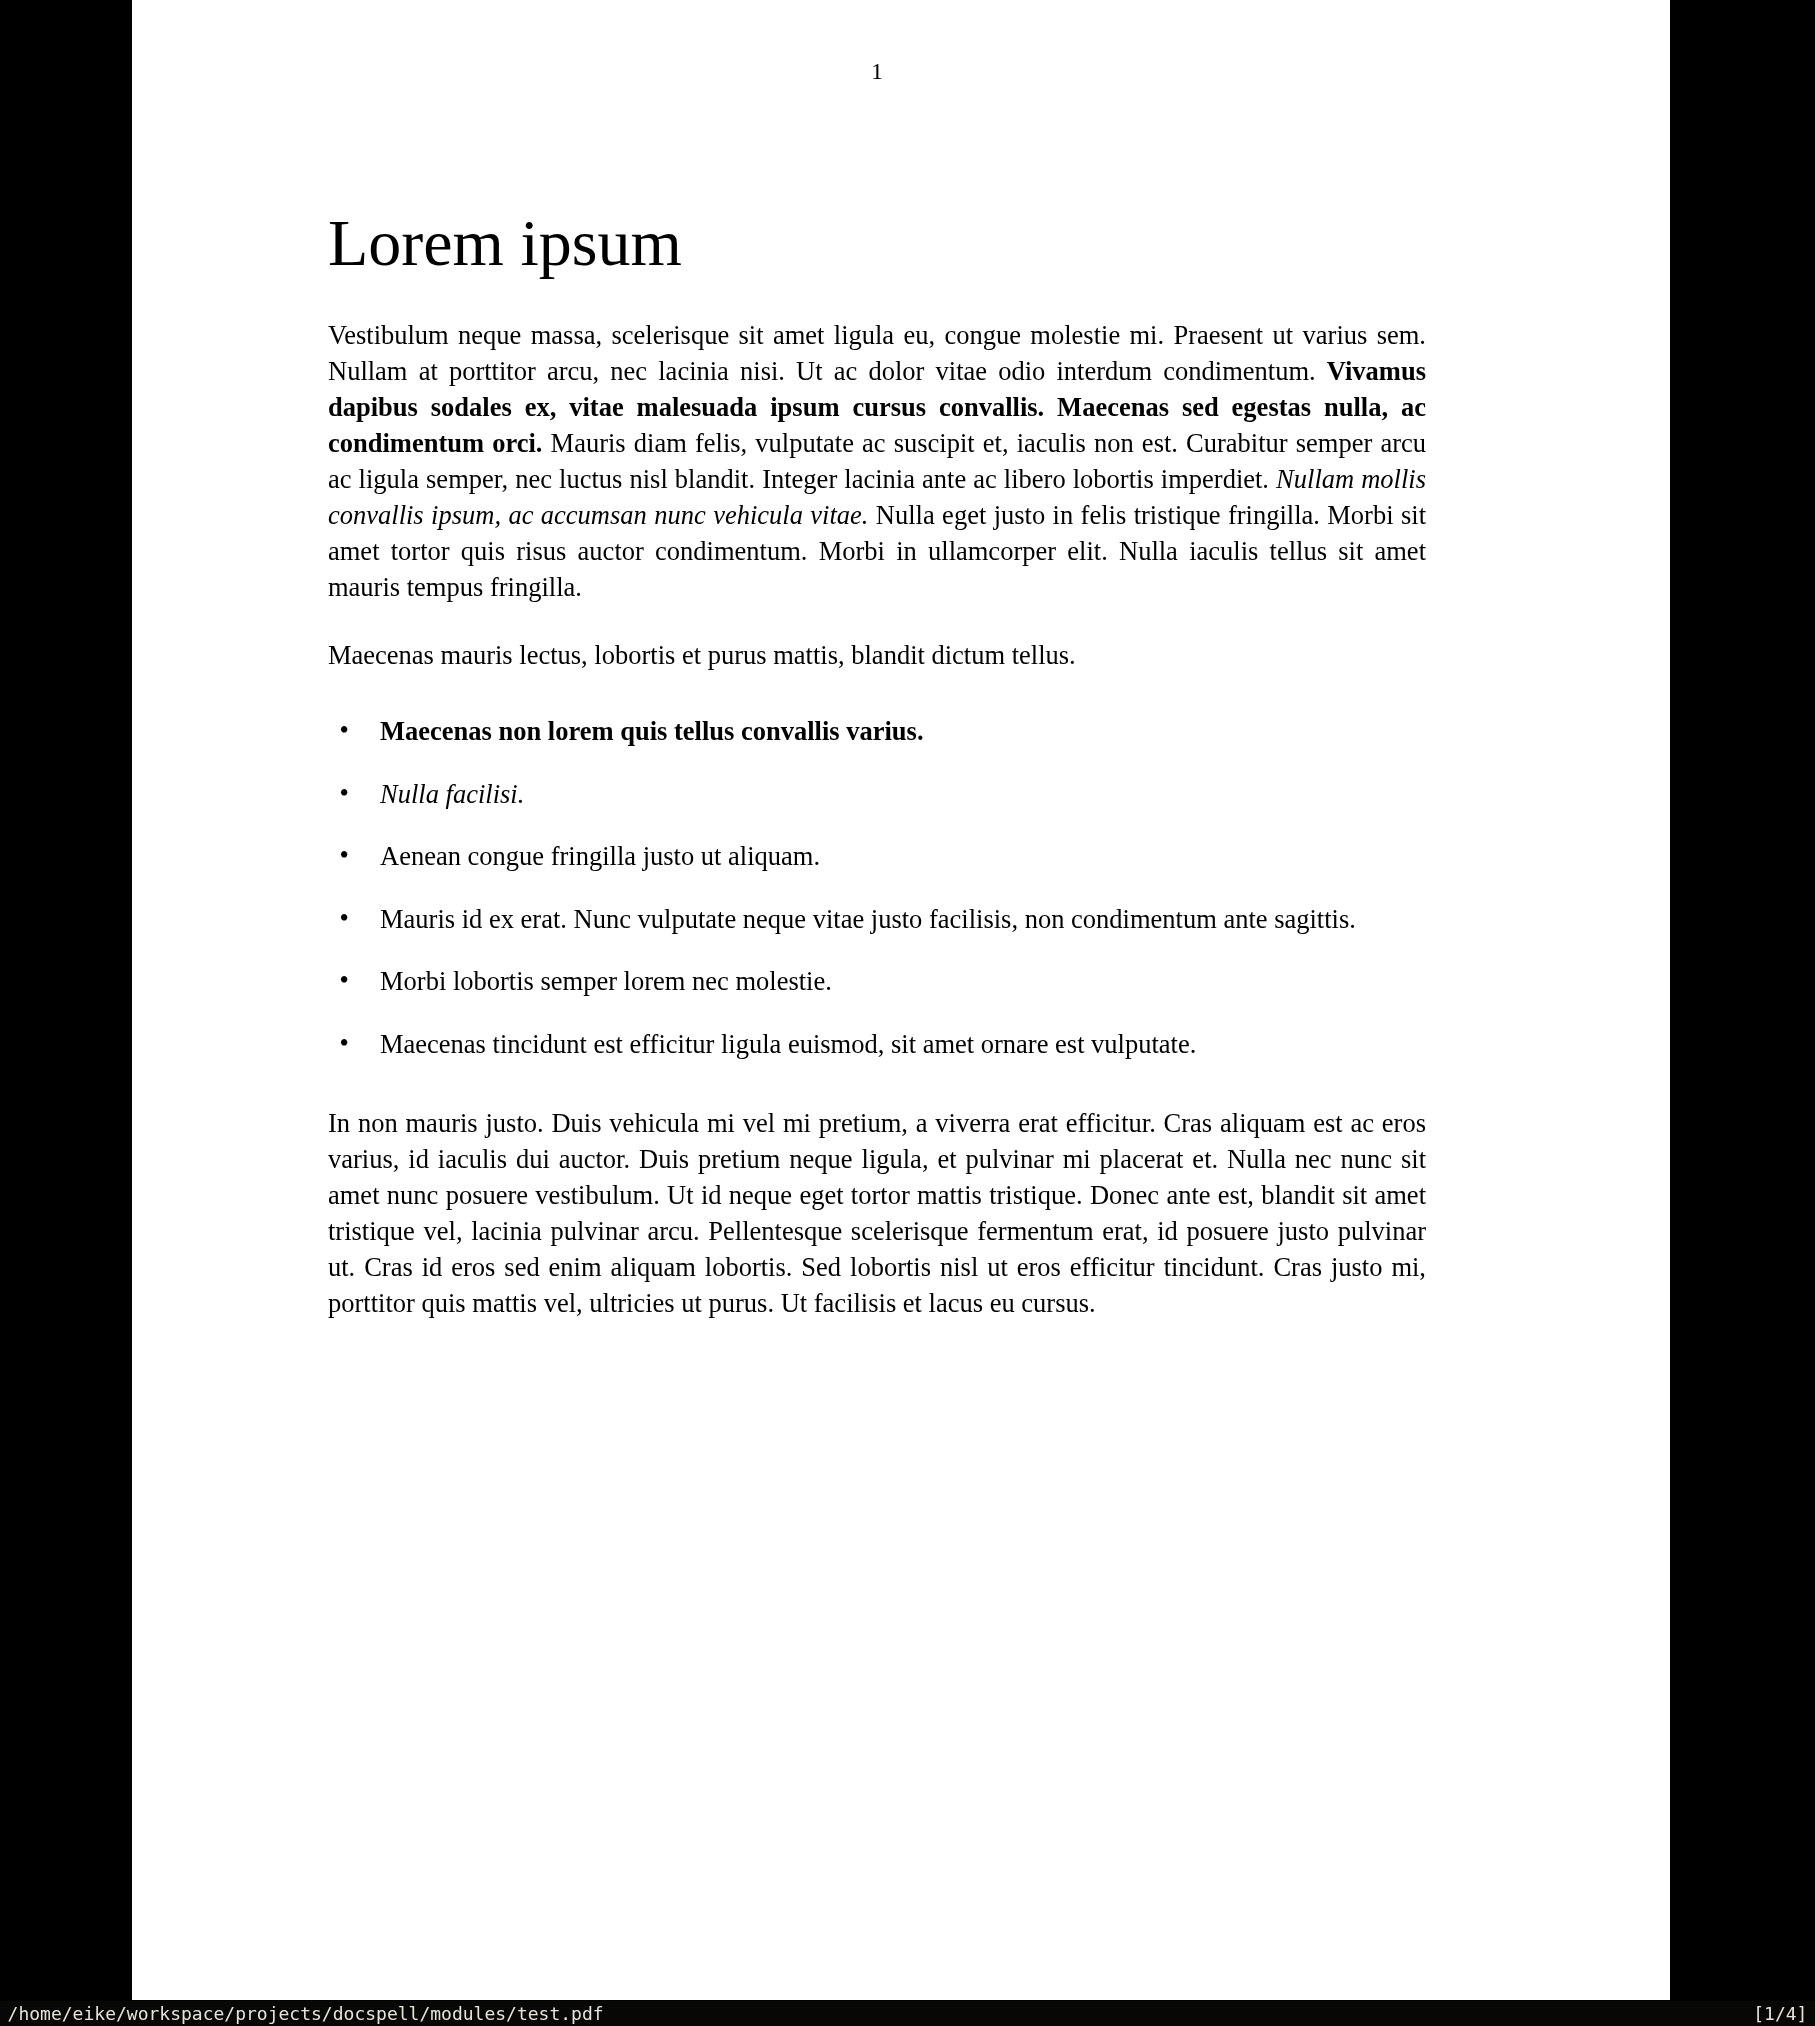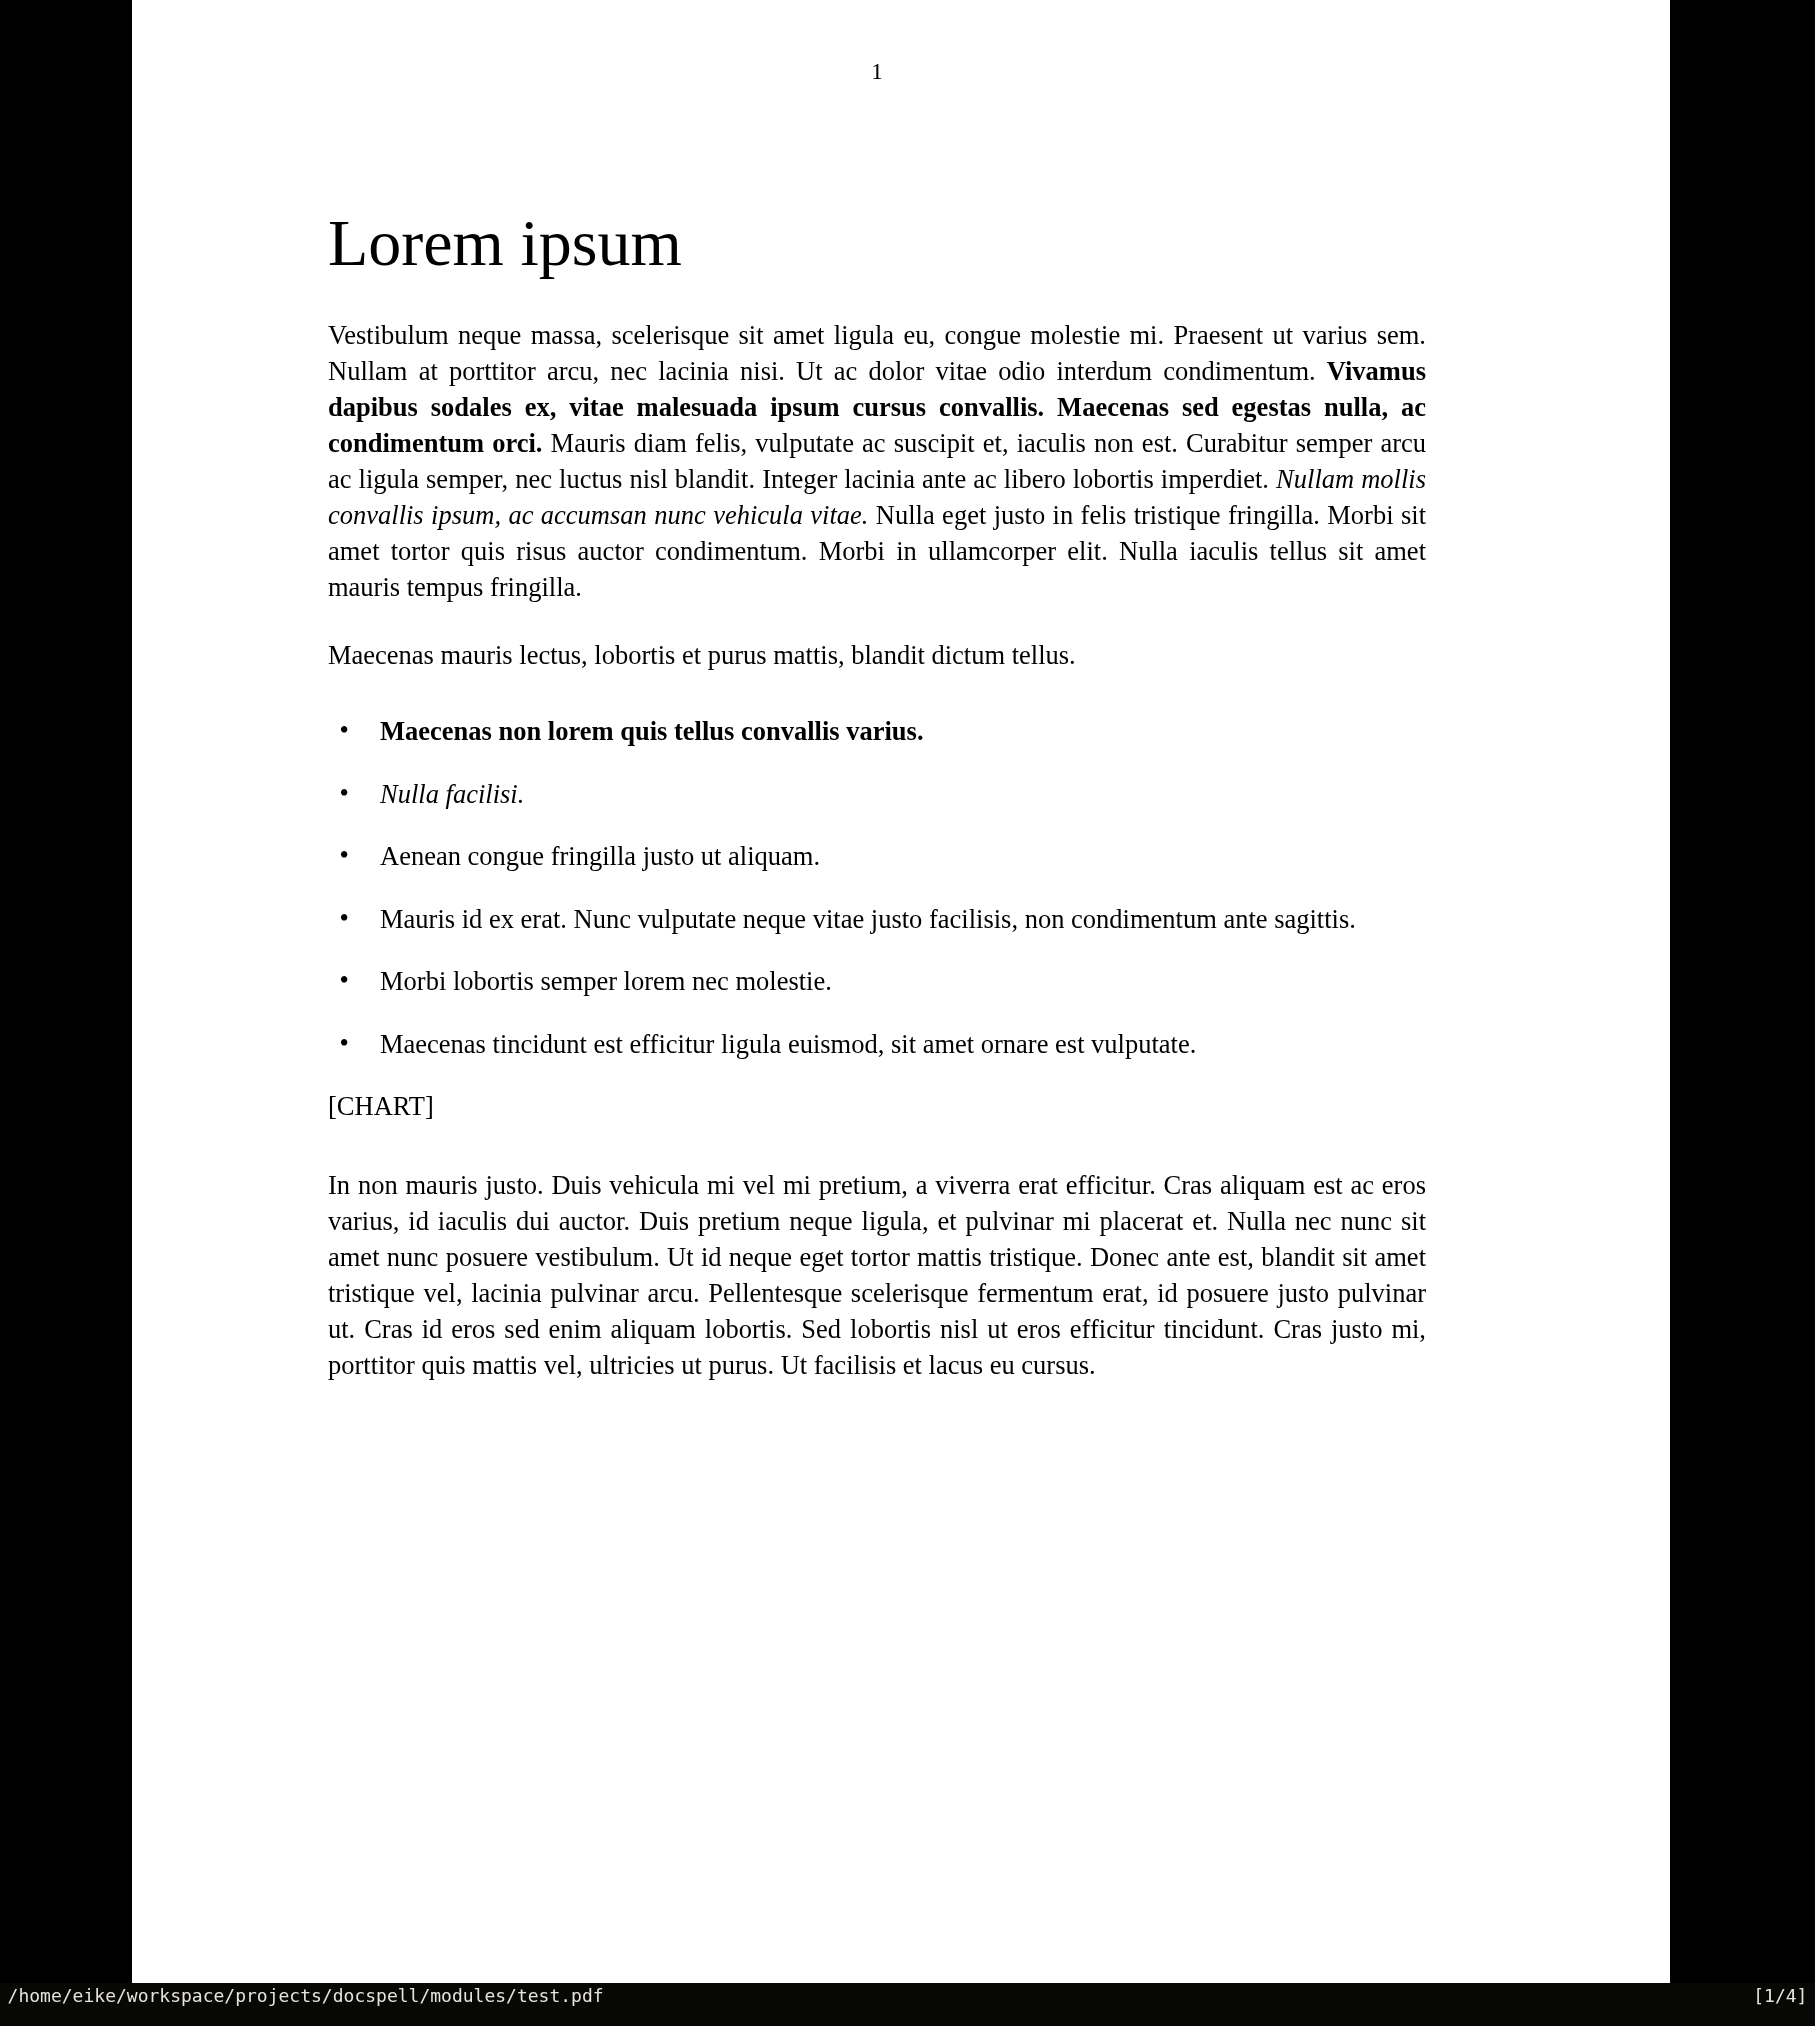--- a/index.html
+++ b/index.html
@@ -84,21 +84,21 @@
     font-size: 26.5px;
   }
   .chart-ph { margin-top: 7.6px; }
   .p3 { margin-top: 43px; }
   
   .statusbar {
     position: absolute;
     left: 0;
     bottom: 0;
     width: 1815px;
-    height: 43px;
+    height: 25px;
     background: #070705;
     color: #e6e4da;
     font-family: "DejaVu Sans Mono", monospace;
     font-size: 18px;
     line-height: 26.5px;
     display: flex;
     justify-content: space-between;
     box-sizing: border-box;
     padding: 0 7.6px;
     white-space: nowrap;
@@ -123,21 +123,20 @@
 
       <ul class="bullets">
           <li class="item bold"><span>Maecenas non lorem quis tellus convallis varius.</span></li>
           <li class="item italic"><span>Nulla facilisi.</span></li>
           <li class="item normal"><span>Aenean congue fringilla justo ut aliquam.</span></li>
           <li class="item normal"><span>Mauris id ex erat. Nunc vulputate neque vitae justo facilisis, non condimentum ante sagittis.</span></li>
           <li class="item normal"><span>Morbi lobortis semper lorem nec molestie.</span></li>
           <li class="item normal"><span>Maecenas tincidunt est efficitur ligula euismod, sit amet ornare est vulputate.</span></li>
         </ul>
 
-      <p class="para chart-ph">[CHART]</p>
 
       <p class="para justify p3">In non mauris justo. Duis vehicula mi vel mi pretium, a viverra erat efficitur. Cras aliquam est ac eros varius, id iaculis dui auctor. Duis pretium neque ligula, et pulvinar mi placerat et. Nulla nec nunc sit amet nunc posuere vestibulum. Ut id neque eget tortor mattis tristique. Donec ante est, blandit sit amet tristique vel, lacinia pulvinar arcu. Pellentesque scelerisque fermentum erat, id posuere justo pulvinar ut. Cras id eros sed enim aliquam lobortis. Sed lobortis nisl ut eros efficitur tincidunt. Cras justo mi, porttitor quis mattis vel, ultricies ut purus. Ut facilisis et lacus eu cursus.</p>
 
     </div>
   </div>
 
   <div class="statusbar">
     <span>/home/eike/workspace/projects/docspell/modules/test.pdf</span>
     <span>[1/4]</span>
   </div>

